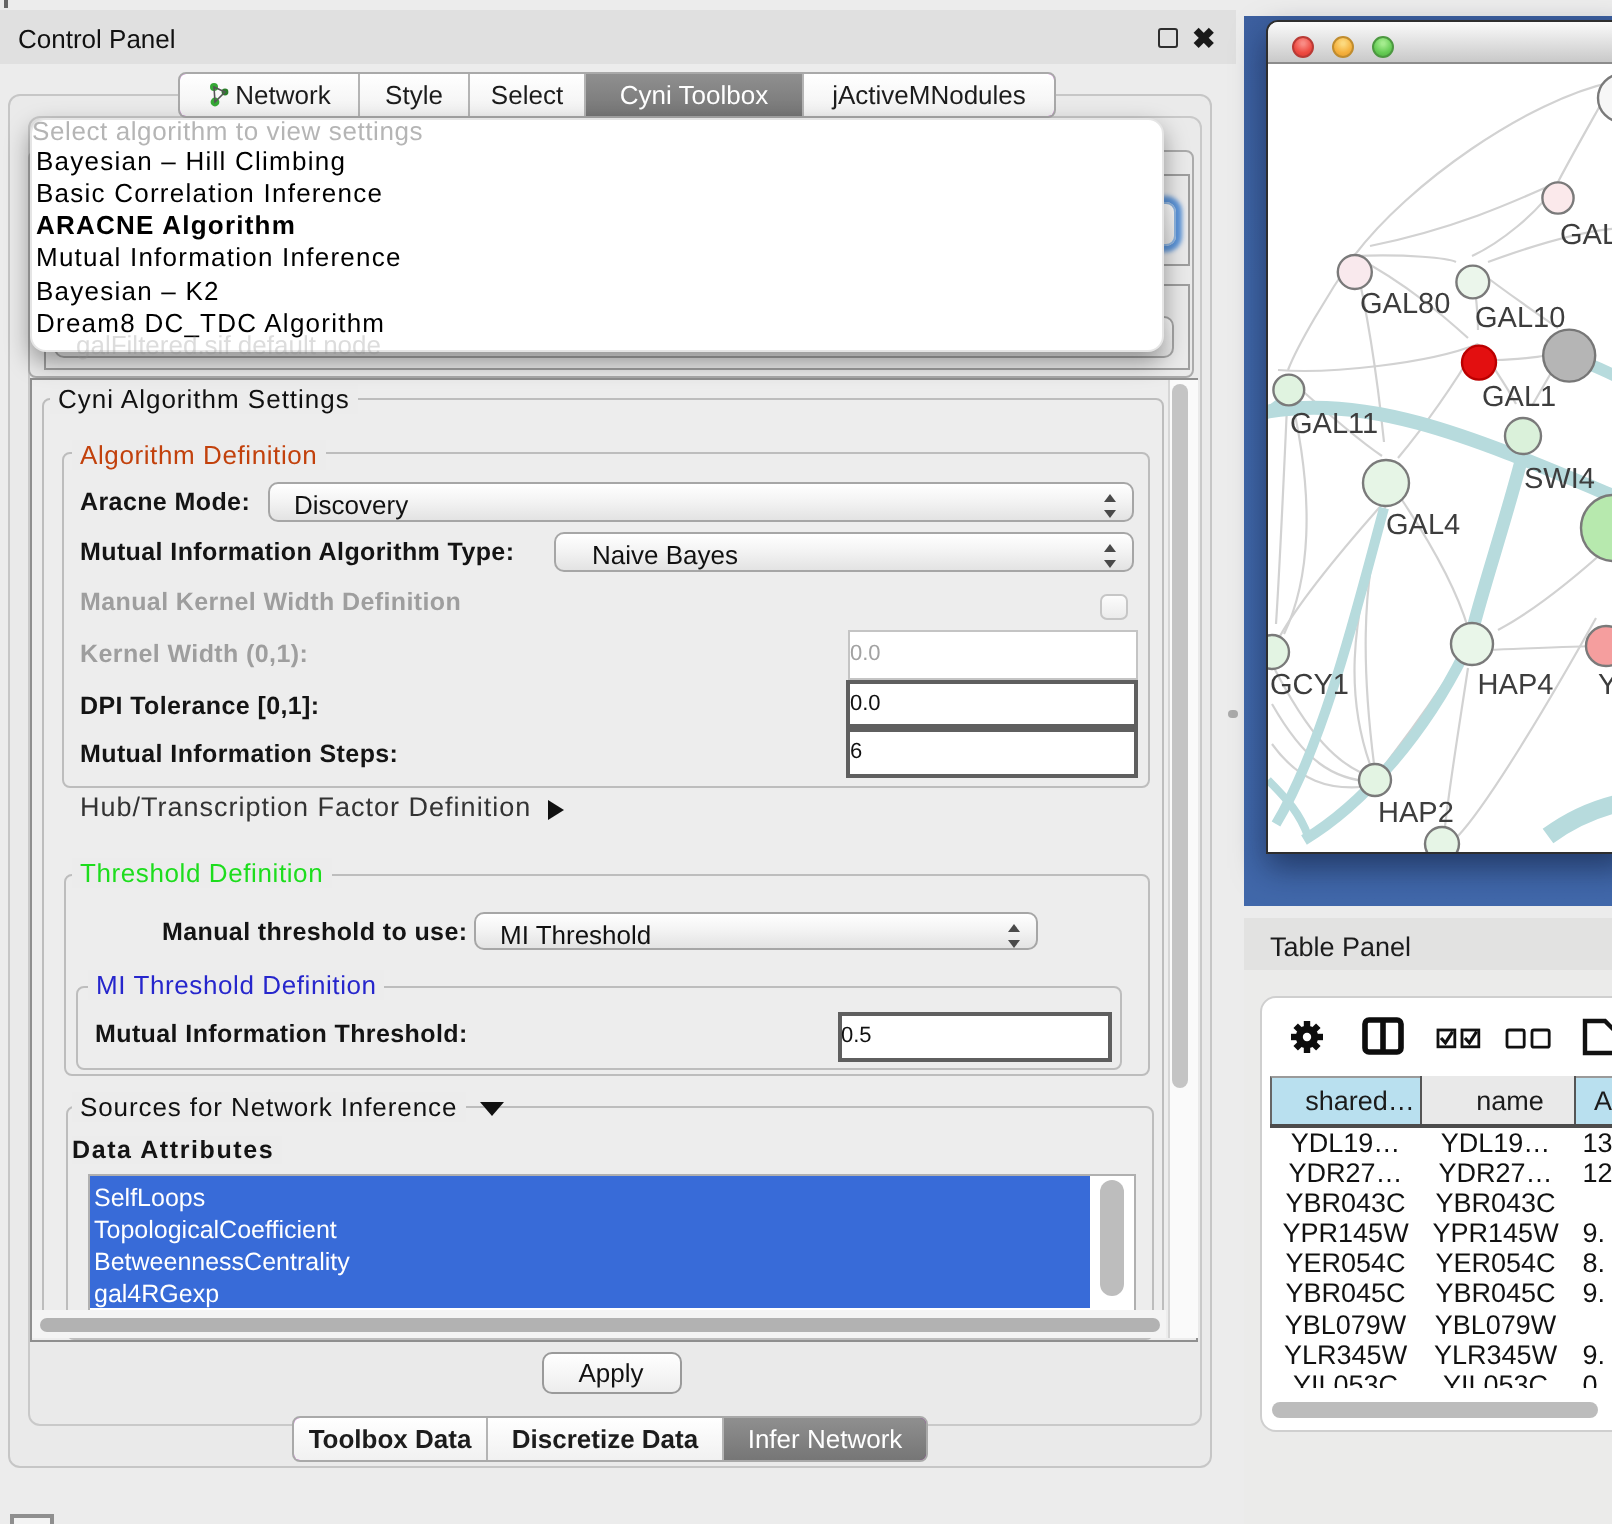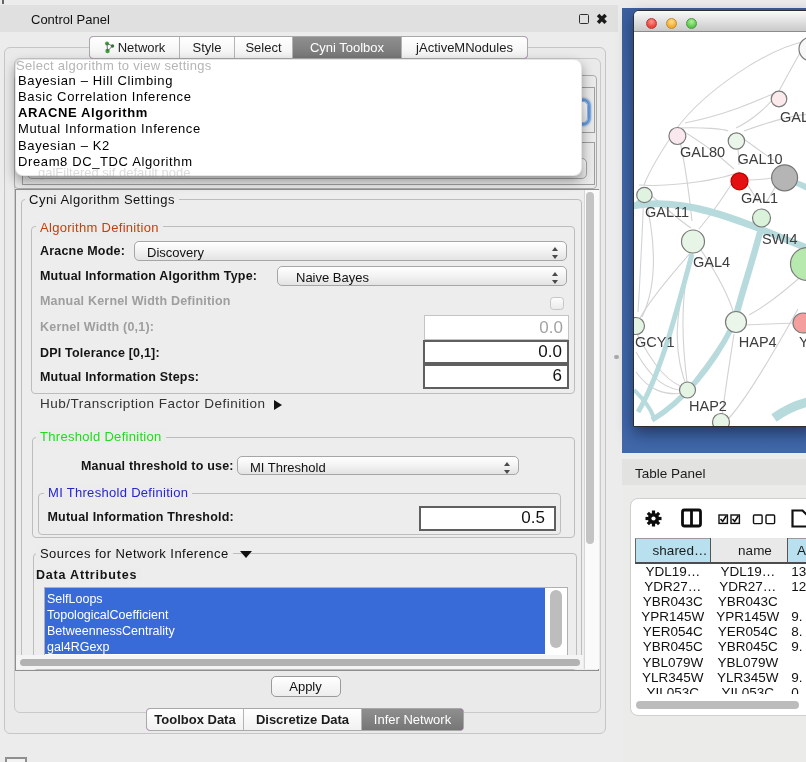--- a/index.html
+++ b/index.html
@@ -6,35 +6,35 @@
   #page{position:relative;width:806px;height:762px;background:#ececec;font-family:"Liberation Sans",sans-serif;overflow:hidden;}
   .abs{position:absolute;}
   .grp{position:absolute;border:1px solid #bdbdbd;border-radius:4px;}
   .gt{position:absolute;background:#ececec;padding:0 4px;font-size:12.5px;letter-spacing:0.3px;color:#111;white-space:nowrap;}
   .lb{position:absolute;font-size:12.5px;font-weight:bold;letter-spacing:0.2px;color:#141414;white-space:nowrap;}
   .combo{position:absolute;background:linear-gradient(#ffffff,#f4f4f4 45%,#e3e3e3);border:1px solid #a6a6a6;border-radius:5px;font-size:13px;color:#111;}
   .combo .ct{position:absolute;left:12px;top:3px;}
   .arrows{position:absolute;right:7px;top:4px;width:9px;height:14px;}
   .arrows:before{content:"";position:absolute;left:1.5px;top:1px;border-left:3px solid transparent;border-right:3px solid transparent;border-bottom:4.5px solid #4a4a4a;}
   .arrows:after{content:"";position:absolute;left:1.5px;bottom:1px;border-left:3px solid transparent;border-right:3px solid transparent;border-top:4.5px solid #4a4a4a;}
-  .fld{position:absolute;background:#fff;font-size:17px;color:#111;text-align:right;}
+  .fld{position:absolute;background:#fff;font-size:11px;color:#111;}
   .fld.dk{border:2px solid #5f5f5f;}
   .fld.lt{border:1px solid #c4c4c4;color:#a2a2a2;}
   .tabrow{position:absolute;display:flex;border:1px solid #a9a9a9;border-radius:4px;background:#a21caf;overflow:hidden;}
   .tab{font-size:13px;color:#1c1c1c;text-align:center;line-height:21px;background:linear-gradient(#ffffff,#f1f1f1);border-right:1px solid #b4b4b4;white-space:nowrap;}
   .tab:last-child{border-right:none;}
   .tab.sel{background:linear-gradient(#8f8f8f,#767676);color:#fff;}
 </style>
 </head>
 <body>
 <div id="page">
 
   <div class="abs" style="left:2px;top:0;width:2px;height:4px;background:#666;"></div>
   <div class="abs" style="left:0;top:5px;width:618px;height:27px;background:#e0e0e0;"></div>
-  <div class="abs" style="left:9px;top:12px;font-size:13px;color:#111;margin-left:22px;">Control Panel</div>
+  <div class="abs" style="left:9px;top:12px;font-size:13px;color:#111;">Control Panel</div>
   <div class="abs" style="left:579px;top:14px;width:8px;height:8px;border:1.6px solid #2e2e2e;border-radius:1.5px;"></div>
   <div class="abs" style="left:596px;top:11px;font-size:14px;font-weight:bold;color:#1a1a1a;">✖</div>
 
   <div class="abs" style="left:4px;top:47px;width:600px;height:685px;background:#eaeaea;border:1px solid #c6c6c6;border-radius:6px;"></div>
 
   <div class="abs" style="left:13.5px;top:58px;width:585px;height:653px;background:#eaeaea;border:1px solid #c9c9c9;border-radius:6px;"></div>
 
   <div class="tabrow" style="left:89px;top:36.2px;height:21px;">
     <div class="tab" style="width:89px;line-height:22px;"><svg width="11" height="13" viewBox="0 0 11 13" style="vertical-align:-2px;margin-right:3px;">
           <circle cx="3" cy="2.5" r="2" fill="#35a835"></circle>

